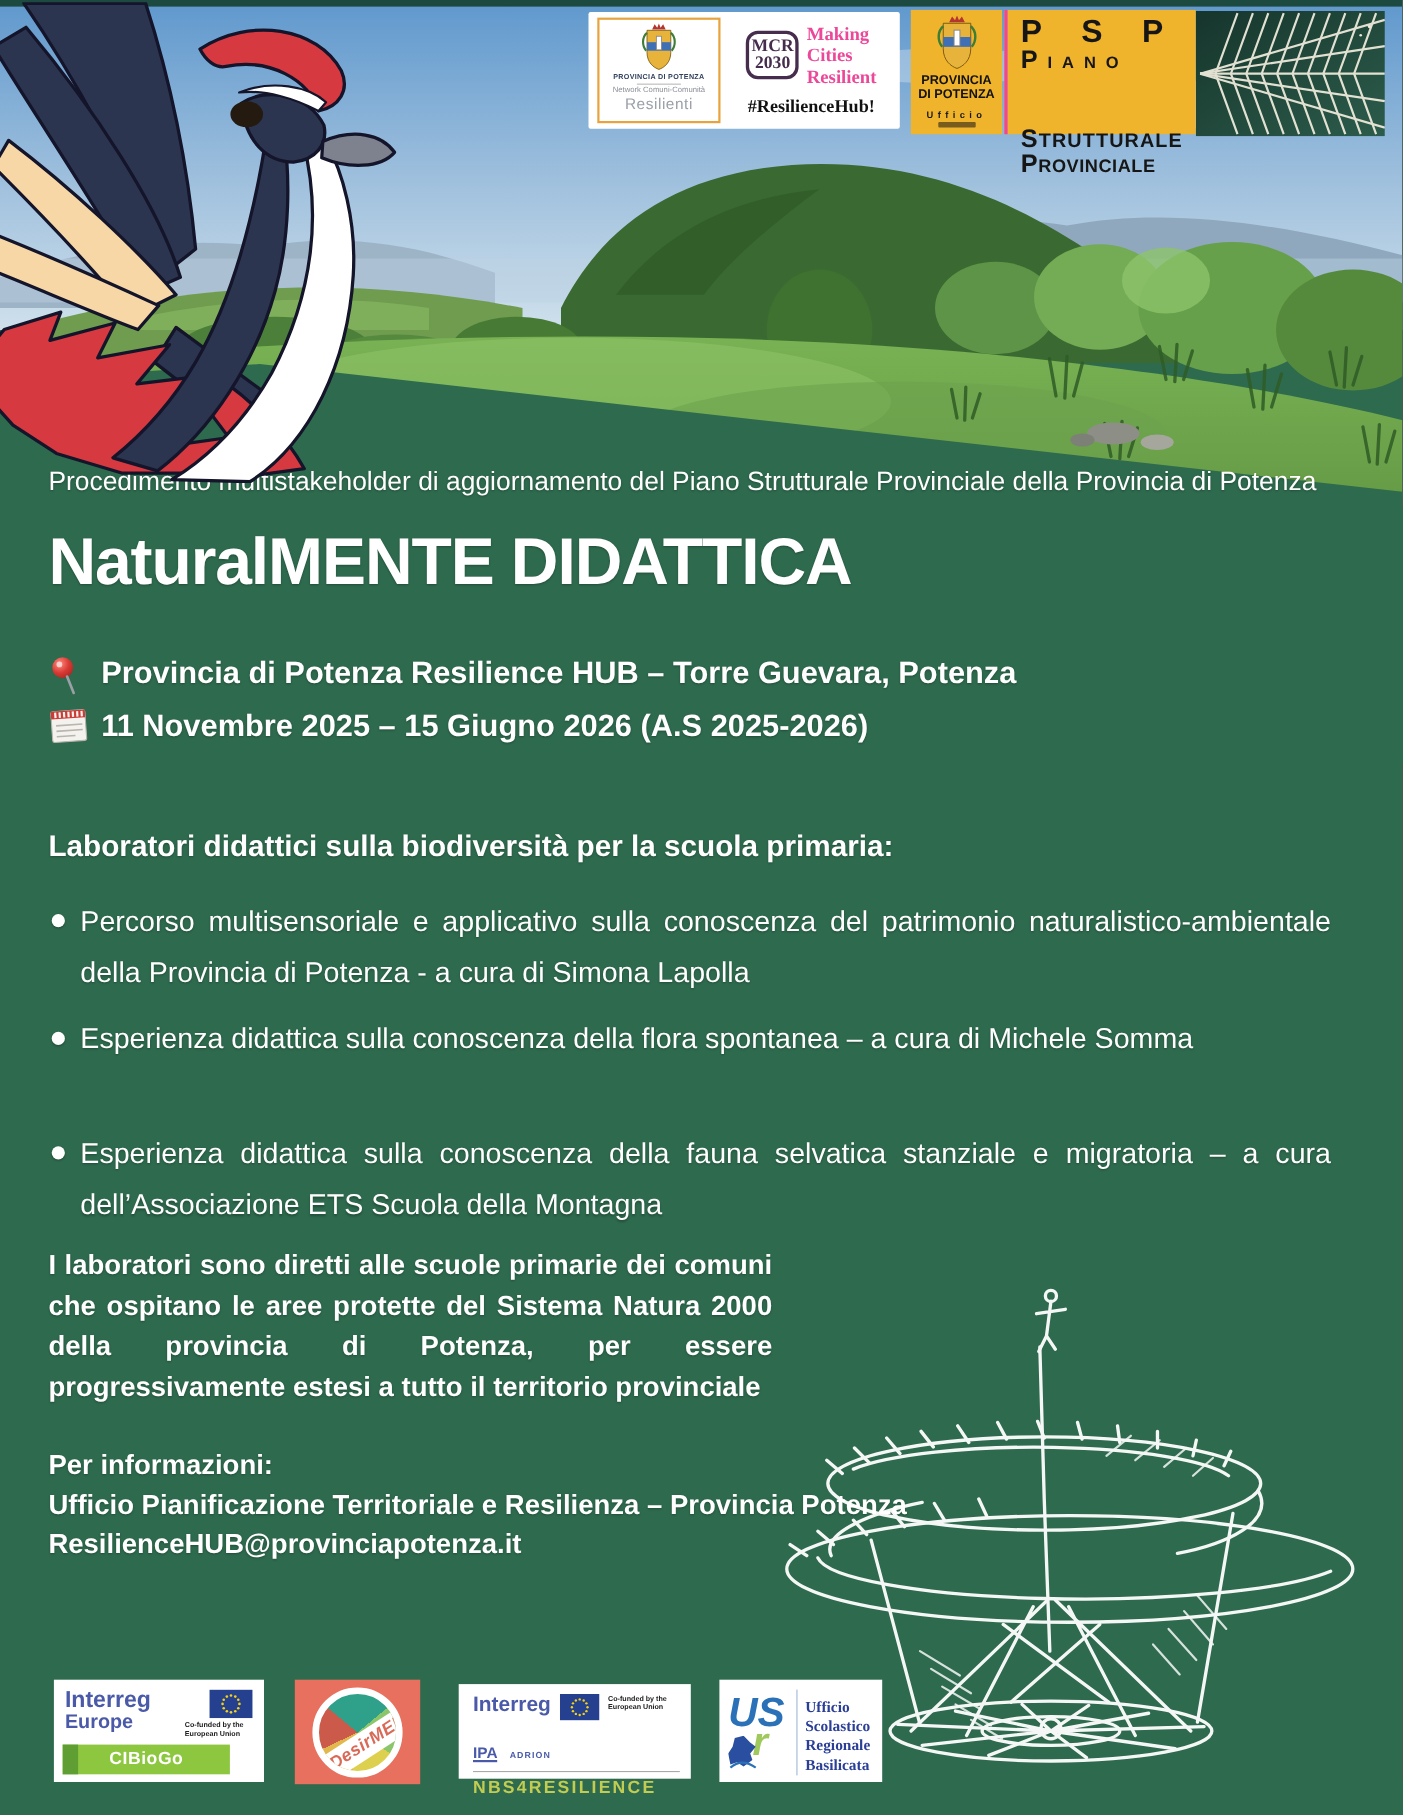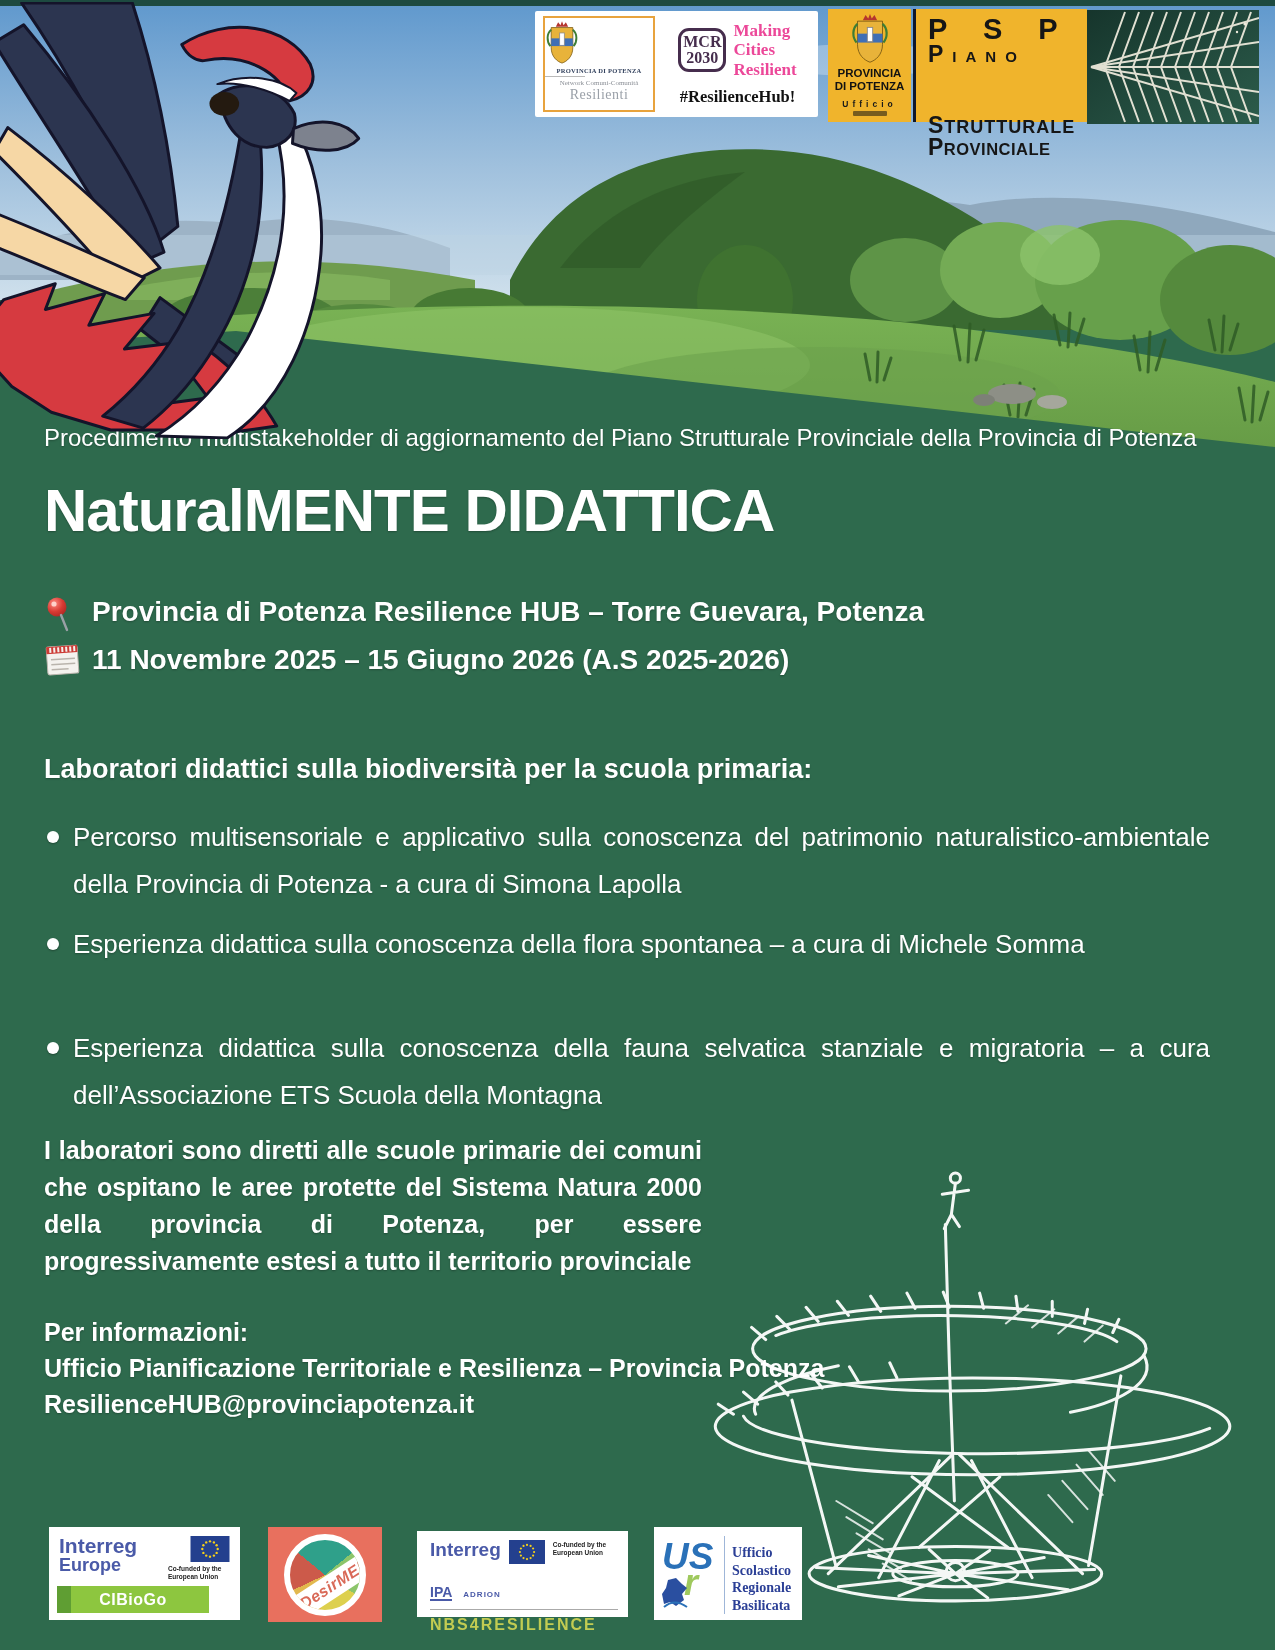--- a/index.html
+++ b/index.html
@@ -10,41 +10,41 @@
   
   .photo{position:absolute;left:0;top:0;width:1275px;height:460px;}
   .photo svg.landscape{position:absolute;left:0;top:0;}
   svg.bird{position:absolute;left:-6px;top:2px;z-index:3;}
 
   
   .hdr{position:absolute;z-index:4;}
   .box-white{left:535px;top:11px;width:283px;height:106px;background:#fff;border-radius:2px;
              display:flex;align-items:center;padding:4px;}
   .resil-sub{width:112px;height:96px;border:2px solid #e8a33d;margin-left:4px;padding-top:3px;
-             display:flex;flex-direction:column;text-align:center;font-family:Liberation Serif, serif;}
+             display:flex;flex-direction:column;align-items:center;text-align:center;}
   .resil-org{font-size:6.5px;font-weight:700;color:#33425e;letter-spacing:.3px;margin-top:2px;}
   .resil-sep{width:40px;height:1px;background:#b9b9b9;margin:2px 0;}
   .resil-net{font-size:7px;color:#8b8f96;}
   .resil-name{font-size:14px;color:#9aa0a8;letter-spacing:.5px;}
   .mcr-group{flex:1;display:flex;flex-direction:column;align-items:center;padding-left:6px;}
   .mcr-row{display:flex;align-items:center;gap:7px;}
   .mcr-badge{border:3px solid #462d4d;border-radius:11px;padding:3px 2px;color:#462d4d;
              font-family:"Liberation Serif",serif;font-weight:700;font-size:16px;line-height:1.0;text-align:center;}
   .mcr-making{font-family:"Liberation Serif",serif;font-weight:700;color:#ec4899;font-size:17px;line-height:1.12;}
   .mcr-making span{display:block;}
   .mcr-hash{font-family:"Liberation Serif",serif;font-weight:700;color:#111;font-size:16.5px;margin-top:8px;}
 
   .box-prov{left:828px;top:9px;width:83px;height:113px;background:#f0b42c;
             display:flex;flex-direction:column;align-items:center;padding-top:5px;}
   .prov-name{color:#121212;font-weight:800;font-size:11.5px;line-height:1.15;text-align:center;margin-top:3px;}
   .prov-uff{color:#1a1a1a;font-weight:700;font-size:8.5px;letter-spacing:4px;margin-top:6px;}
   .prov-smudge{width:34px;height:5px;background:rgba(20,20,20,.55);margin-top:2px;border-radius:1px;}
 
   .box-psp{left:913px;top:9px;width:174px;height:113px;background:#f0b42c;color:#161616;
-           padding:6px 0 0 12px;border-left:3px solid #0f172a;}
+           padding:6px 0 0 12px;border-left:3px solid #ec4899;}
   .psp-top{font-size:29px;font-weight:800;word-spacing:24px;letter-spacing:2px;line-height:1.0;}
   .psp-line{font-weight:800;line-height:20px;}
   .psp-l1{font-size:15px;letter-spacing:9px;}
   .psp-l2{font-size:18px;letter-spacing:1px;margin-top:48px;}
   .psp-l3{font-size:16.5px;letter-spacing:.5px;}
   .psp-line::first-letter{font-size:23px;}
 
   .box-web{left:1087px;top:10px;width:172px;height:114px;overflow:hidden;}
 
   

